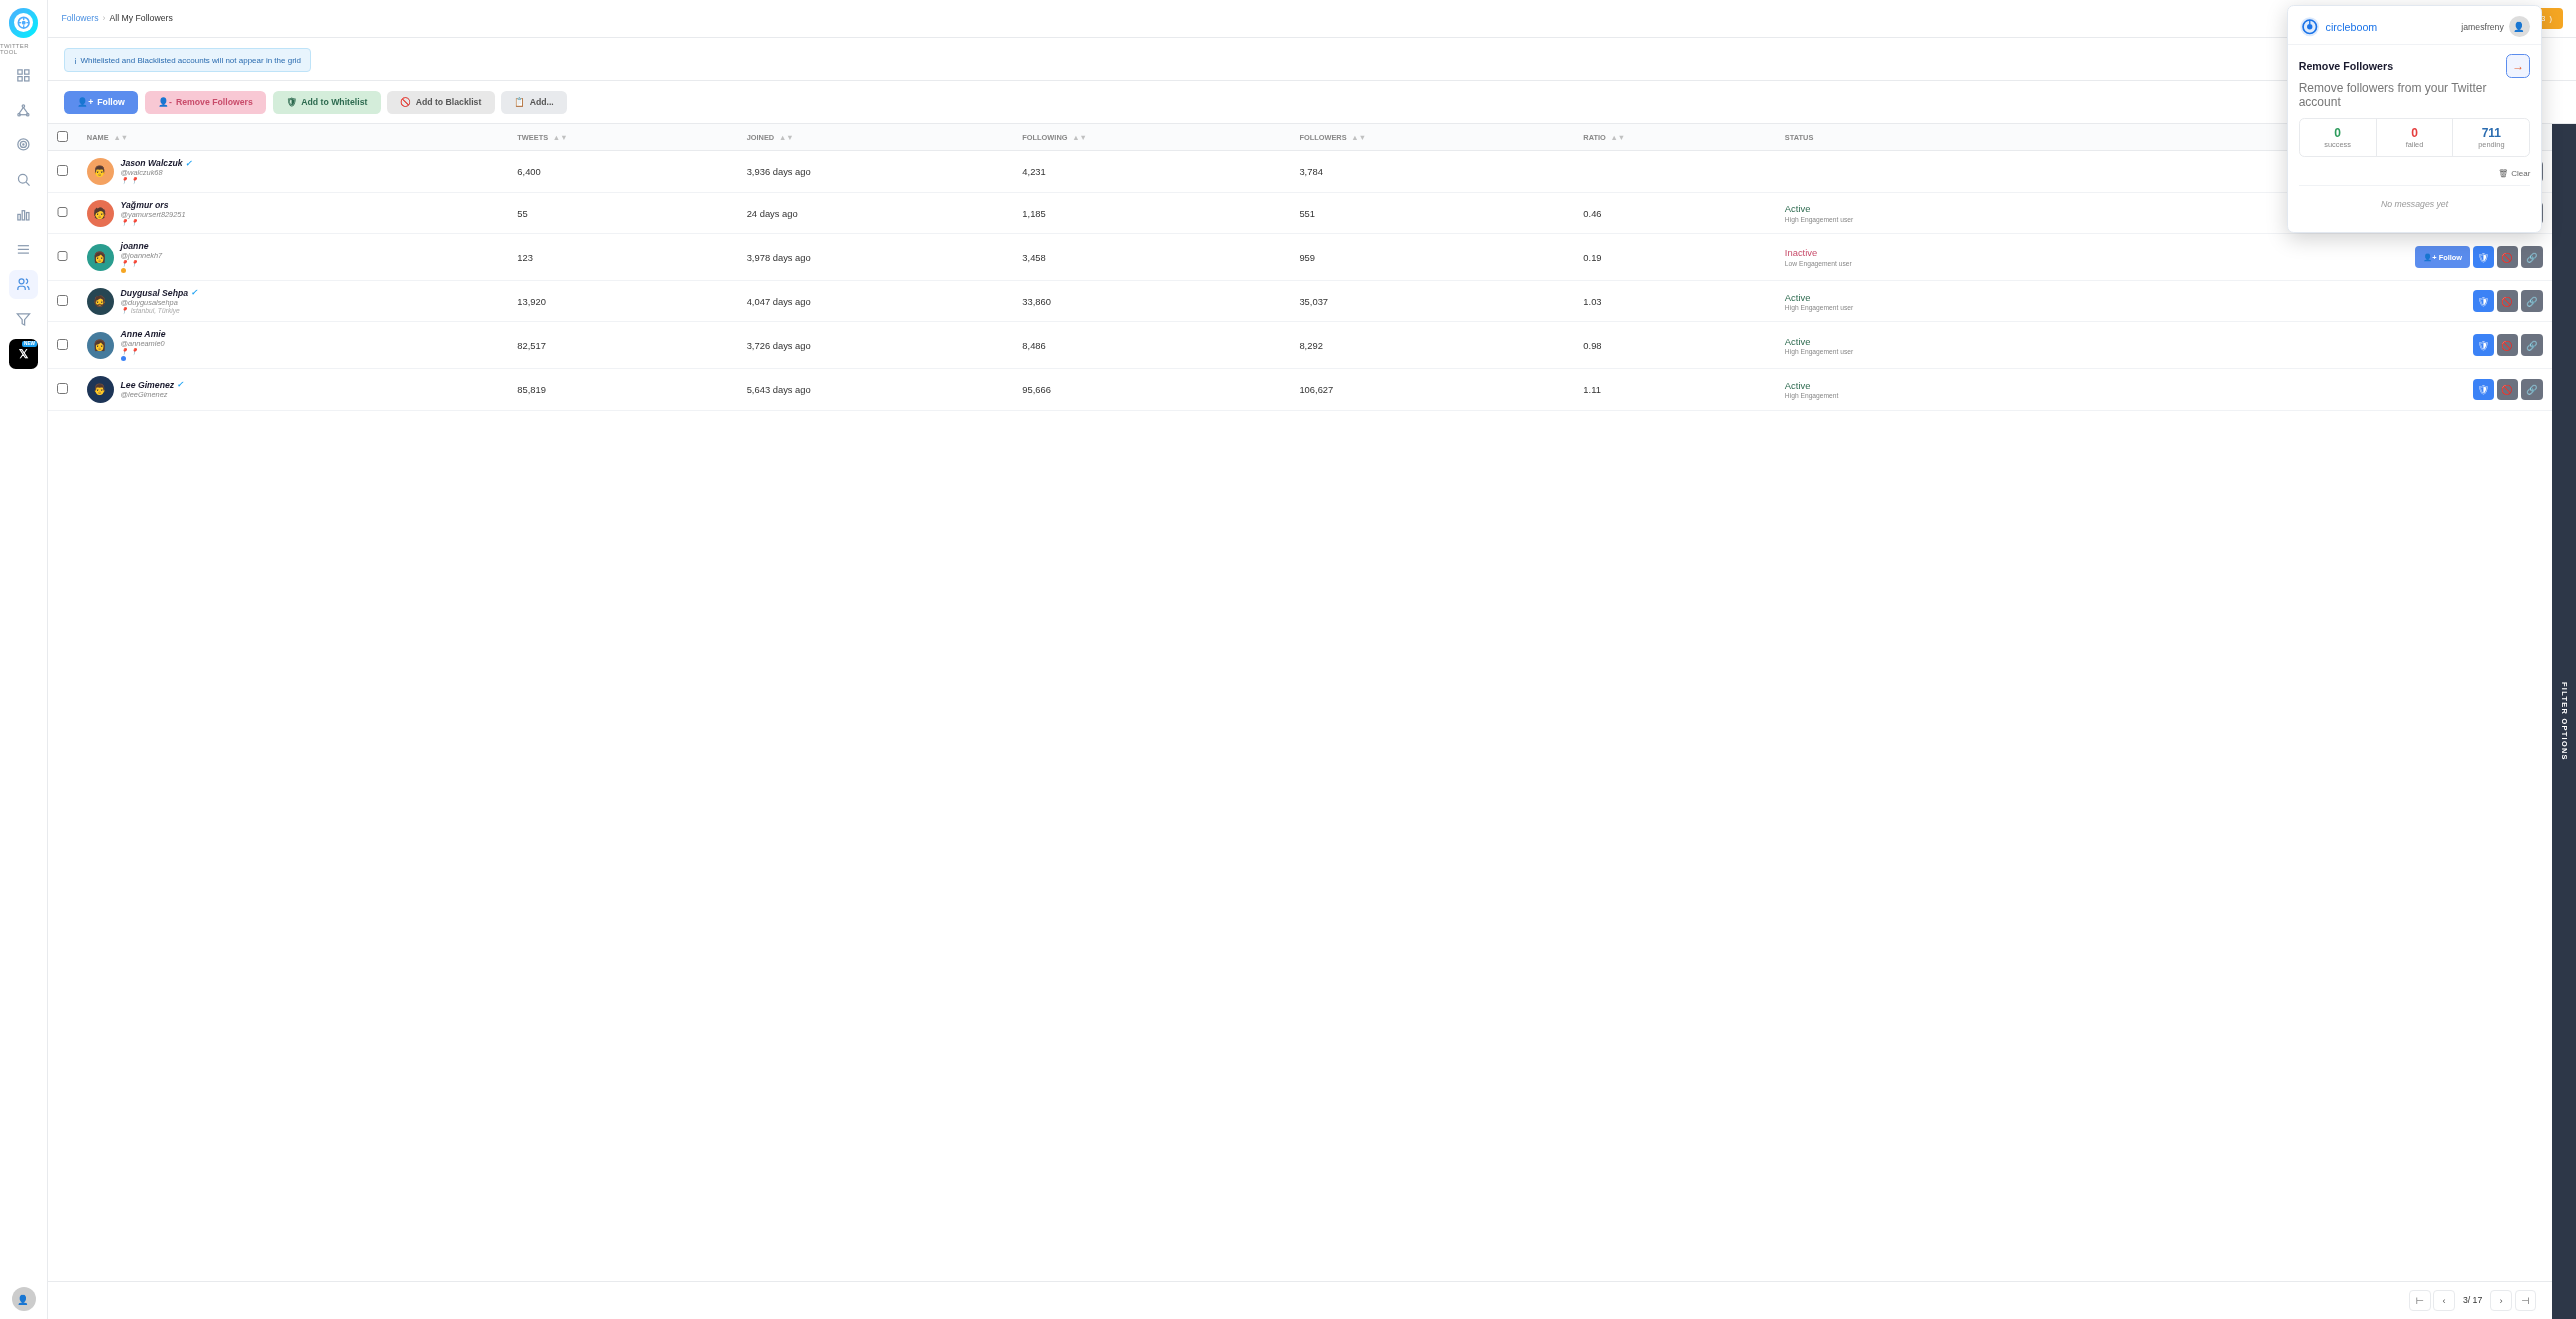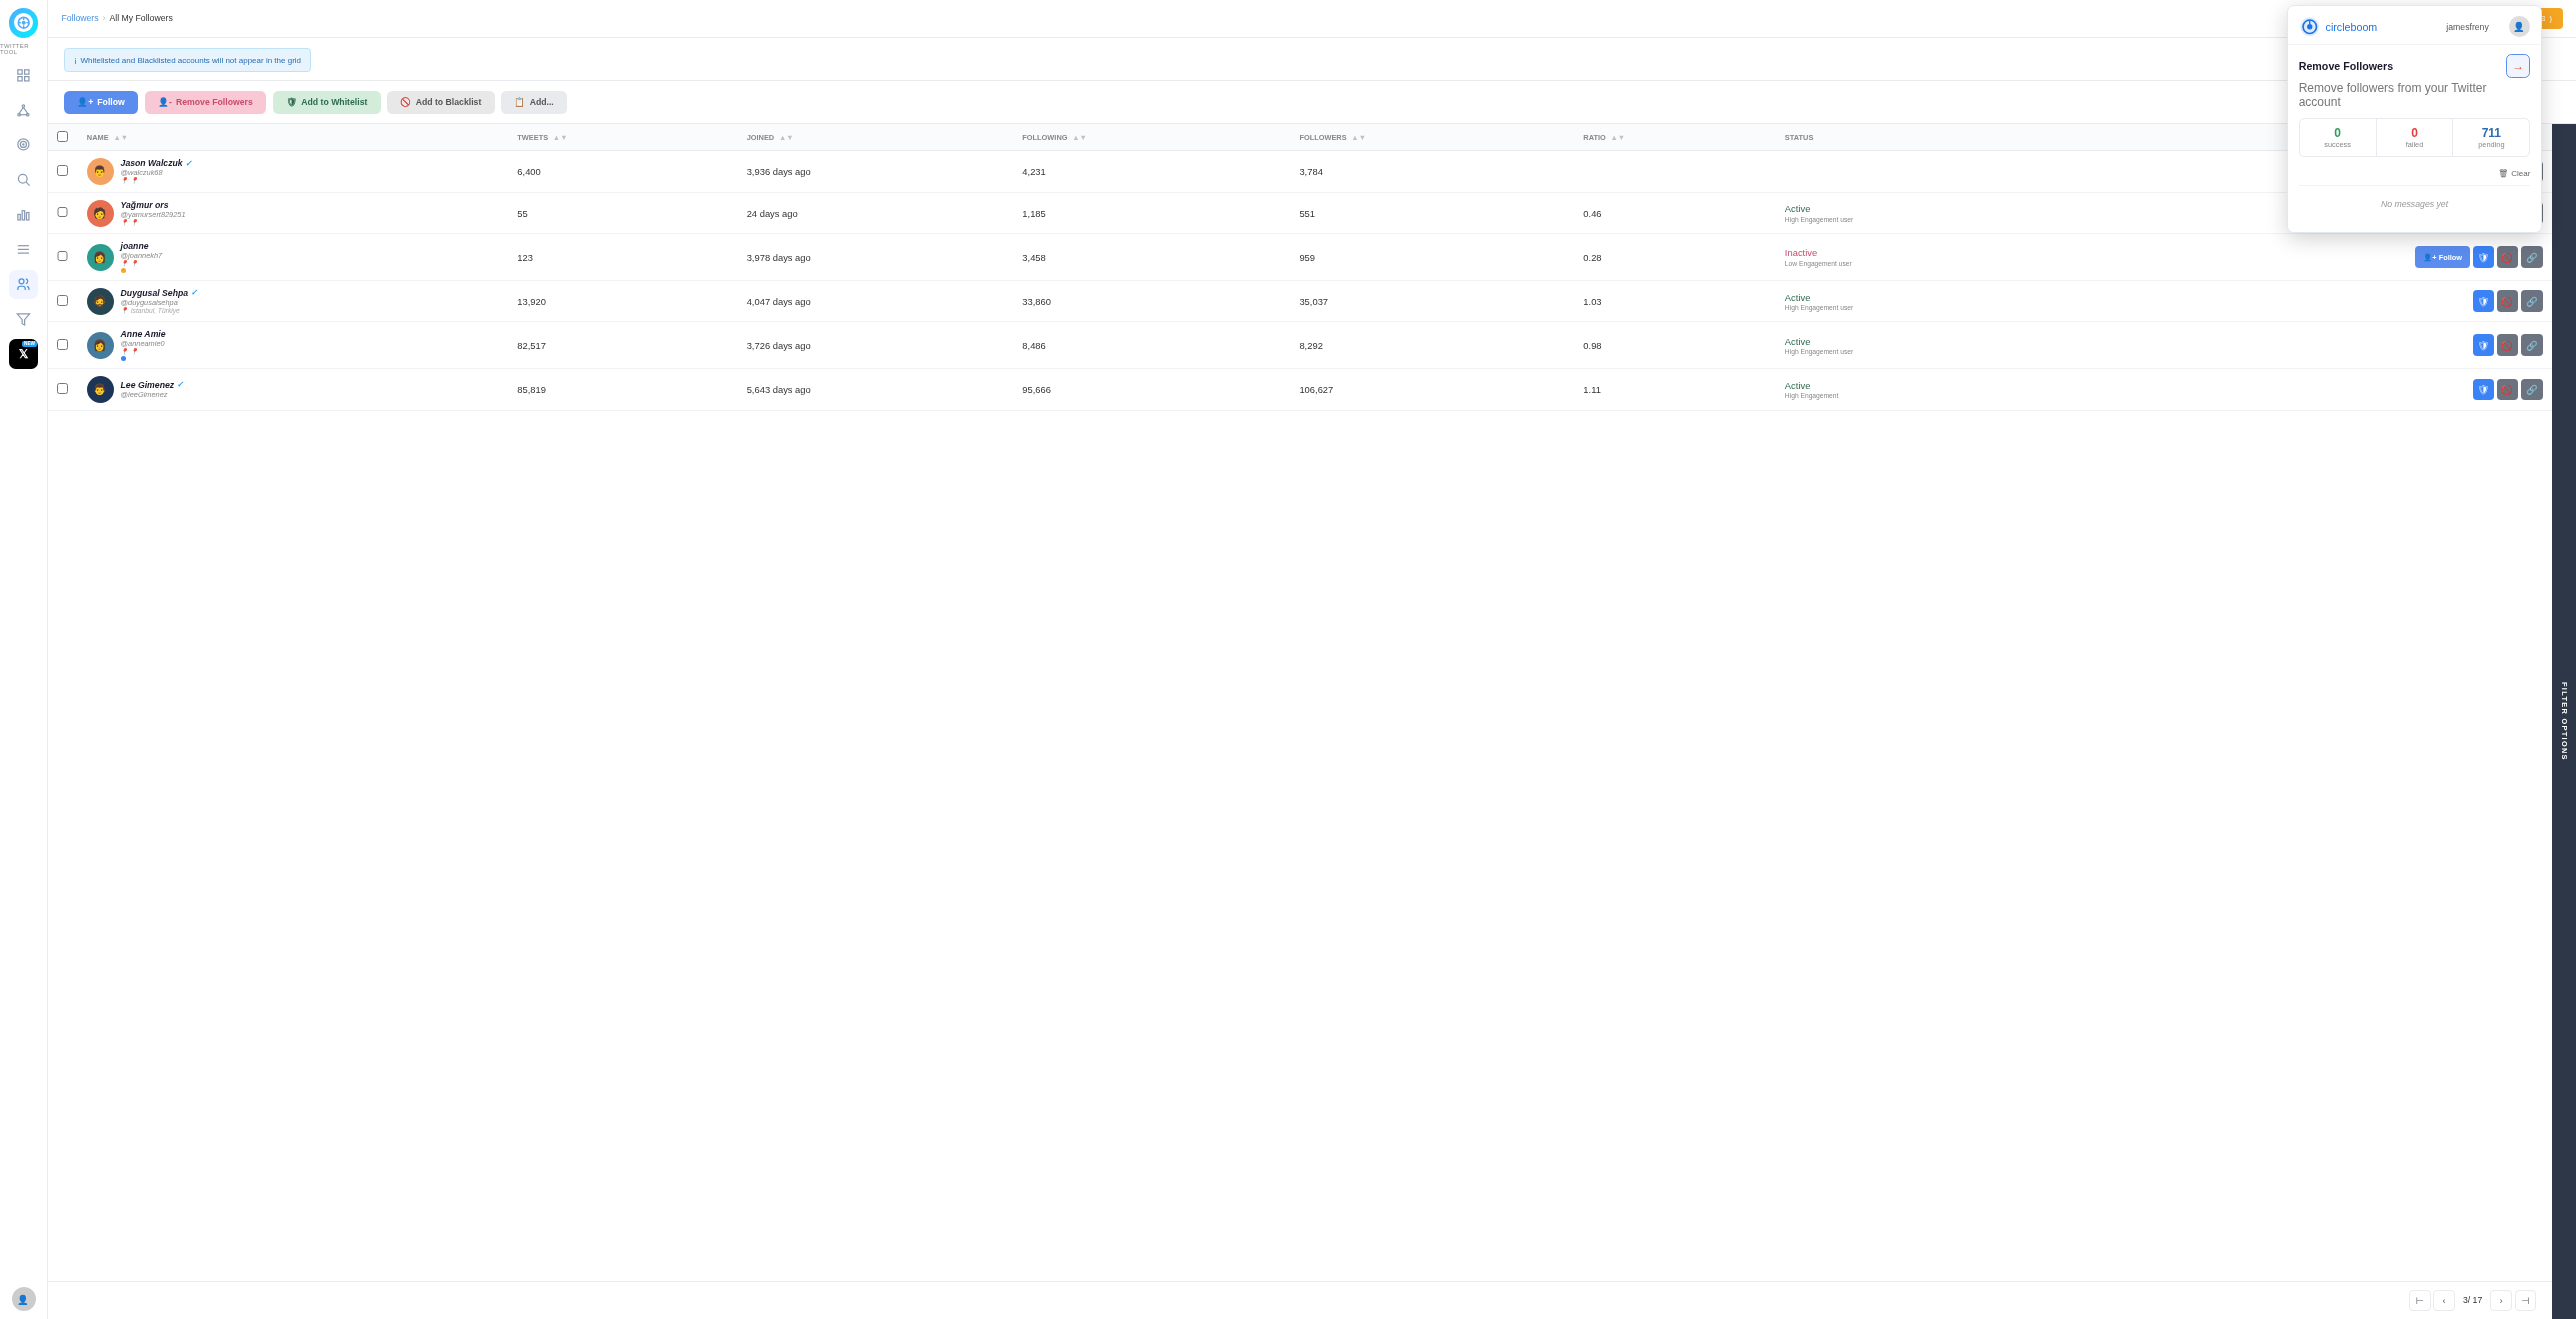--- a/index.html
+++ b/index.html
@@ -80,21 +80,21 @@
 
     
     .overlay { position: fixed; top: 0; left: 0; right: 0; bottom: 0; z-index: 100; pointer-events: none; }
 
     
     .popup { position: absolute; top: 2.7px; right: 40px; width: 255px; background: #fff; border: 0.7px solid #e2e8f0; border-radius: 6.7px; box-shadow: 0 5.4px 21.5px rgba(0,0,0,0.18); z-index: 200; overflow: hidden; }
     .popup-header { display: flex; align-items: center; justify-content: space-between; padding: 9.4px 10.7px 6.7px; border-bottom: 0.7px solid #f0f2f5; }
     .popup-logo { display: flex; align-items: center; gap: 5.4px; }
     .popup-logo-icon { width: 21.5px; height: 21.5px; }
     .popup-logo-text { font-size: 10.7px; font-weight: 400; color: #1a73e8; }
-    .popup-user { display: flex; align-items: center; gap: 20px; }
+    .popup-user { display: flex; align-items: center; gap: 5px; }
     .popup-username { font-size: 8.7px; color: #555; }
     .popup-avatar { width: 21.5px; height: 21.5px; border-radius: 50%; background: #ddd; display: flex; align-items: center; justify-content: center; font-size: 9.4px; }
     .popup-body { padding: 9.4px 10.7px; }
     .popup-title-row { display: flex; align-items: center; justify-content: space-between; margin-bottom: 2.7px; }
     .popup-title { font-size: 10.7px; font-weight: 700; color: #1a1a2e; }
     .popup-run-btn { width: 24px; height: 24px; background: #f0f4ff; border: 1.3px solid #5b8dee; border-radius: 5.4px; display: flex; align-items: center; justify-content: center; cursor: pointer; }
     .popup-arrow { font-size: 12px; color: #e55a2b; }
     .popup-subtitle { font-size: 12px; color: #777; margin-bottom: 9.4px; }
     .popup-stats { display: flex; gap: 0; border: 0.7px solid #e8eaed; border-radius: 5.4px; overflow: hidden; margin-bottom: 8px; }
     .popup-stat { flex: 1; padding: 6.7px 8px; text-align: center; border-right: 0.7px solid #e8eaed; }
@@ -354,21 +354,21 @@
             <div class="user-handle">@joannekh7</div>
             <div class="user-location">📍 📍</div>
             <span class="dot-yellow"></span>
           </div>
         </div>
       </td>
       <td>123</td>
       <td>3,978 days ago</td>
       <td>3,458</td>
       <td>959</td>
-      <td>0.28</td>
+      <td>0.19</td>
       <td>
                     <div class="status-inactive">Inactive</div>
                     <div class="engagement-label">Low Engagement user</div>
                   </td>
       <td>
                     <div class="row-actions">
                       <button class="action-btn action-follow">👤+ Follow</button>
       <button class="action-btn action-shield">🛡</button>
       <button class="action-btn action-block">🚫</button>
       <button class="action-btn action-link">🔗</button>

